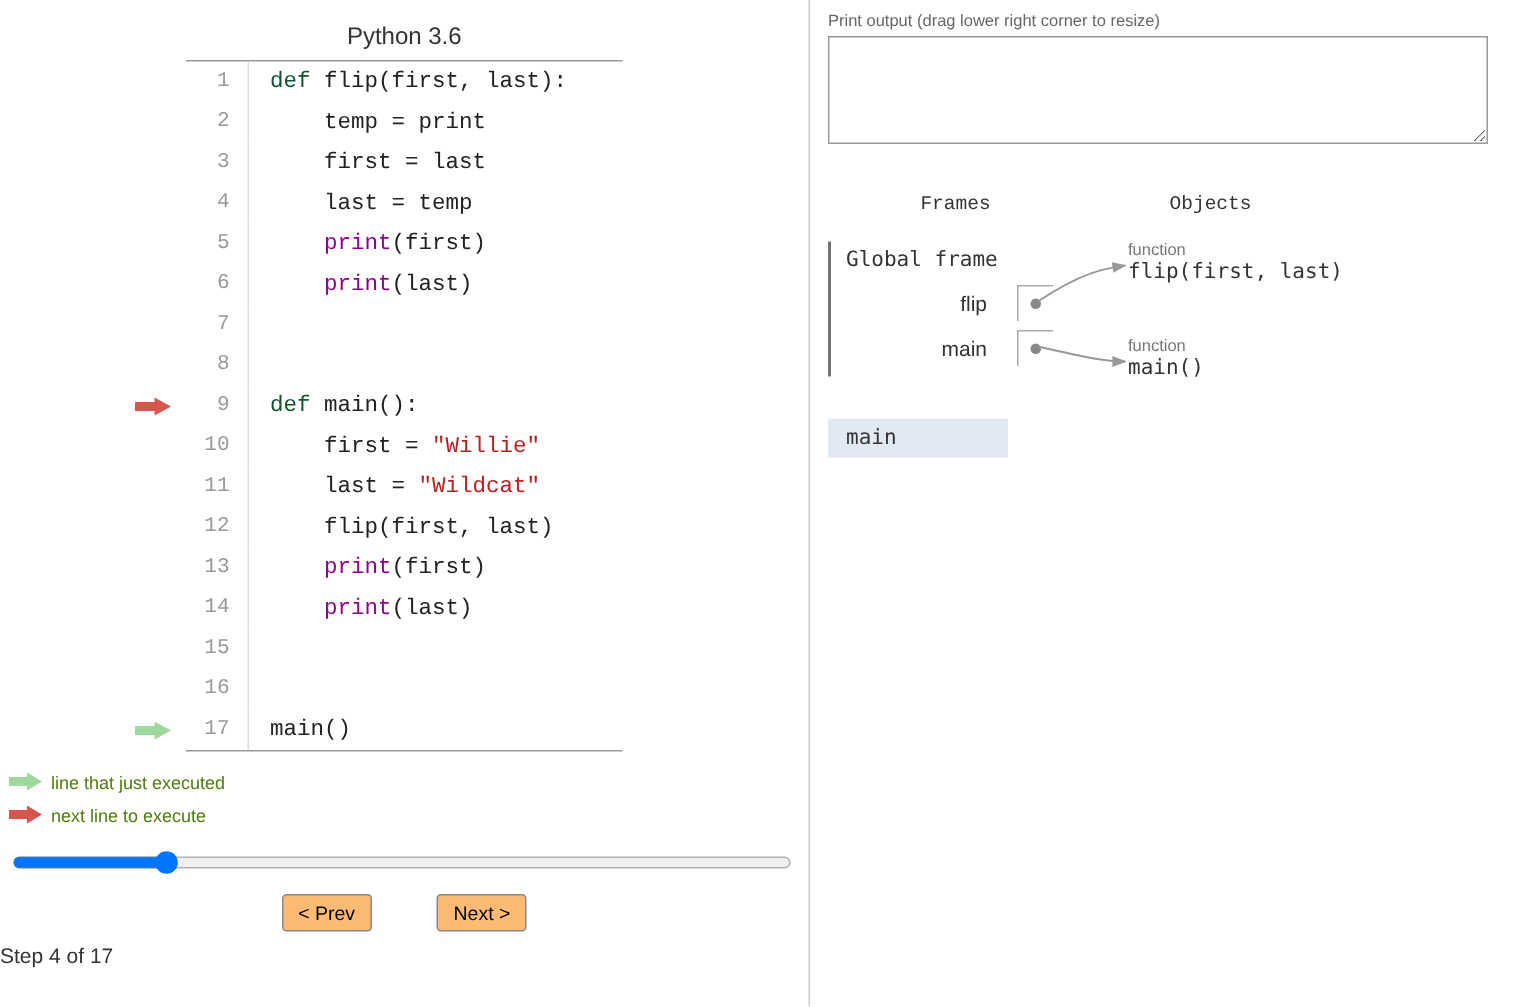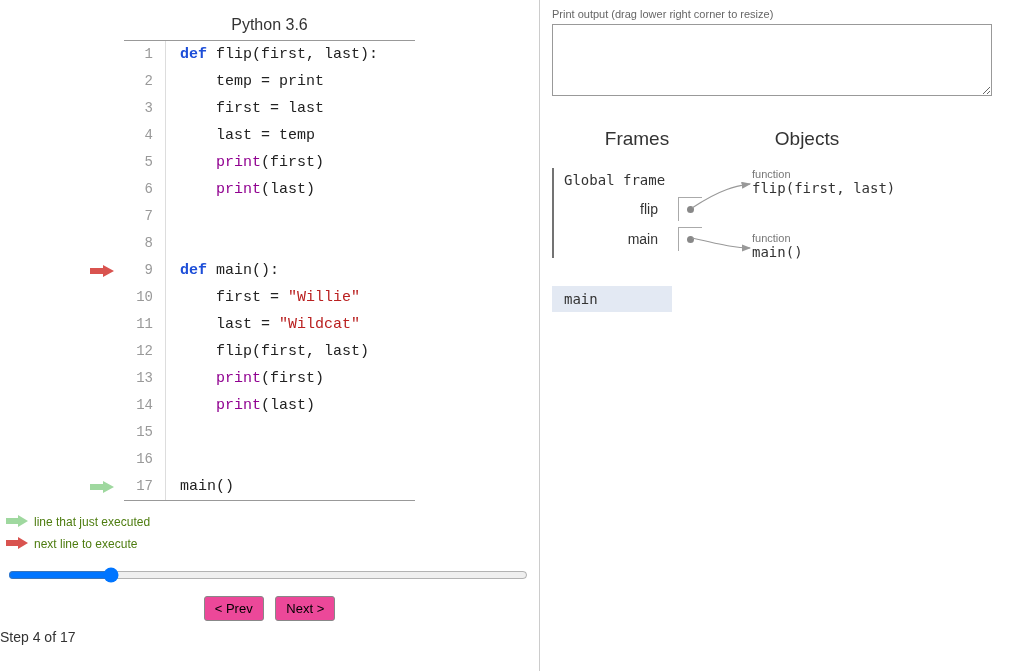--- a/index.html
+++ b/index.html
@@ -64,21 +64,21 @@
     font-size: 14px;
     border-right: 1px solid #ddd;
     line-height: 27px;
   }
   .codecell {
     padding-left: 14px;
     white-space: pre;
     color: #222;
     line-height: 27px;
   }
-  .kw { color: #1d4ed8; font-weight: bold; }
+  .kw { color: #14532d; font-weight: normal; }
   .bi { color: #900090; }
   .str { color: #ba2121; }
   .legend {
     margin: 10px 0 0 6px;
     font-size: 12px;
     color: #4d7c0f;
     font-family: Verdana, Arial, sans-serif;
   }
   .legend-row { display: flex; align-items: center; height: 22px; }
   .legend-row .arrow-svg { margin-right: 6px; }
@@ -89,22 +89,22 @@
     width: 520px;
   }
   .nav-btns {
     text-align: center;
     margin-top: 10px;
   }
   .nav-btns button {
     font-family: Verdana, Arial, sans-serif;
     font-size: 13px;
     padding: 4px 10px;
-    margin: 0 4px;
-    background: #ec4899;
+    margin: 0 20px;
+    background: #fdba74;
     border: 1px solid #888;
     border-radius: 3px;
     cursor: pointer;
   }
   .step-label {
     margin-top: 8px;
     font-size: 14px;
     font-family: Verdana, Arial, sans-serif;
   }
   .output-label {
@@ -119,22 +119,22 @@
     border: 1px solid #999;
     resize: both;
     overflow: auto;
     font-family: Menlo, Consolas, monospace;
     font-size: 13px;
     padding: 4px;
   }
   .viz-headers {
     display: flex;
     margin-top: 32px;
-    font-family: Liberation Sans, sans-serif;
-    font-size: 19px;
+    font-family: Liberation Mono, monospace;
+    font-size: 13px;
     color: #333;
   }
   .viz-headers .frames-h { width: 170px; text-align: center; }
   .viz-headers .objects-h { width: 170px; text-align: center; }
   .viz-body {
     position: relative;
     margin-top: 18px;
   }
   .global-frame {
     border-left: 2px solid #737373;

